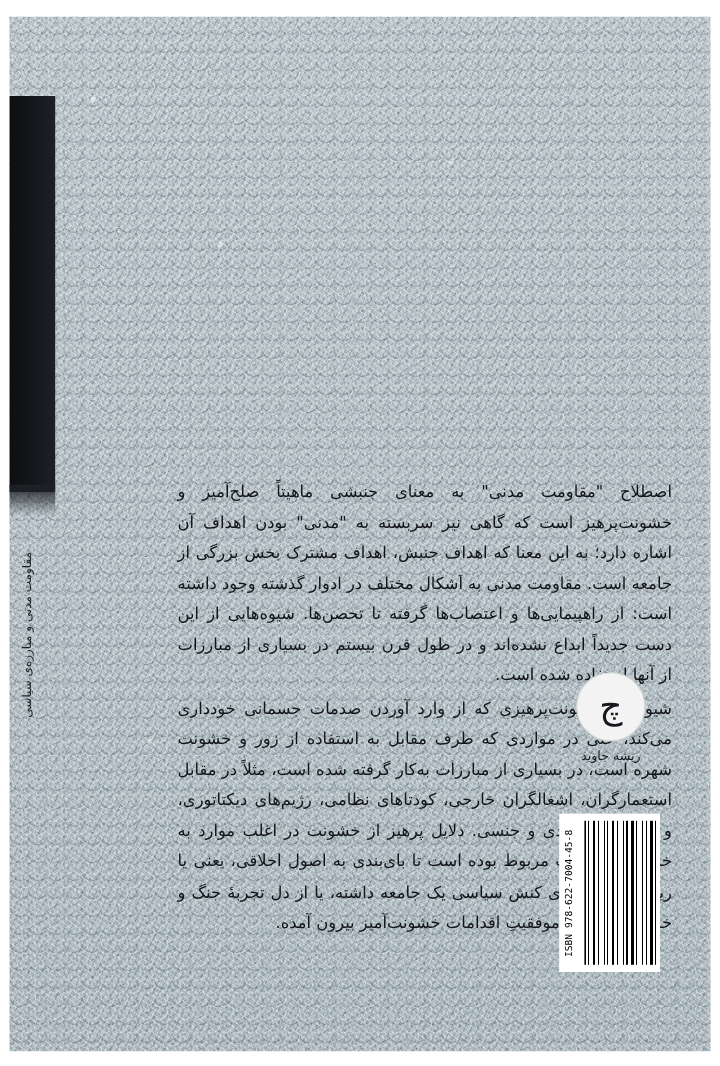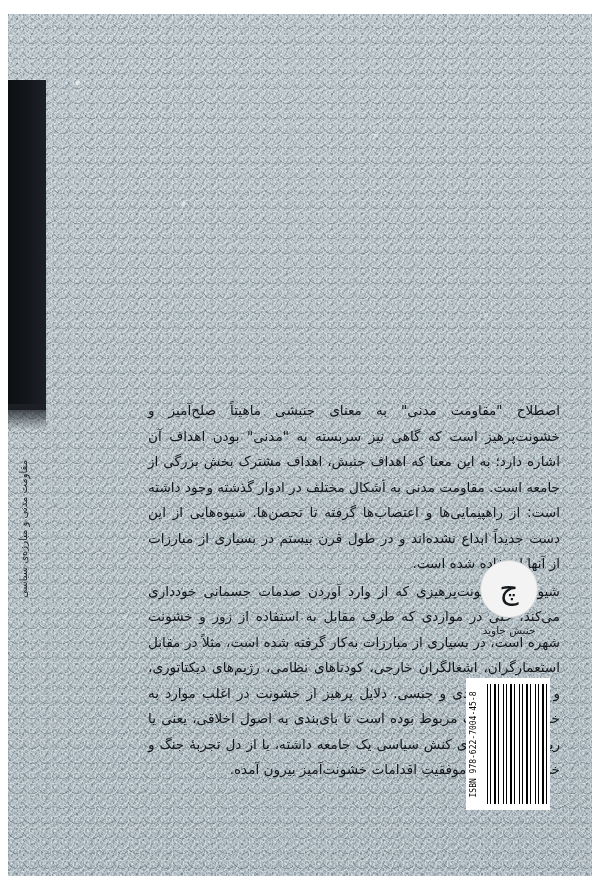--- a/index.html
+++ b/index.html
@@ -212,21 +212,21 @@
 
   <div class="blurb">
     <p>اصطلاح "مقاومت مدنی" به معنای جنبشی ماهیتاً صلح‌آمیز و خشونت‌پرهیز است که گاهی نیز سربسته به "مدنی" بودن اهداف آن اشاره دارد؛ به این معنا که اهداف جنبش، اهداف مشترک بخش بزرگی از جامعه است. مقاومت مدنی به اَشکال مختلف در ادوار گذشته وجود داشته است: از راهپیمایی‌ها و اعتصاب‌ها گرفته تا تحصن‌ها. شیوه‌هایی از این دست جدیداً ابداع نشده‌اند و در طول قرن بیستم در بسیاری از مبارزات از آنها استفاده شده است.</p>
     <p>شیوه‌های خشونت‌پرهیزی که از وارد آوردن صدمات جسمانی خودداری می‌کند، حتی در مواردی که طرف مقابل به استفاده از زور و خشونت شهره است، در بسیاری از مبارزات به‌کار گرفته شده است، مثلاً در مقابل استعمارگران، اشغالگران خارجی، کودتاهای نظامی، رژیم‌های دیکتاتوری، و تبعیض‌های نژادی و جنسی. دلایل پرهیز از خشونت در اغلب موارد به خاستگاه مبارزات مربوط بوده است تا بای‌بندی به اصول اخلاقی، یعنی یا ریشه در سنت‌های کنش سیاسی یک جامعه داشته، یا از دل تجربهٔ جنگ و خشونت، یا عدم موفقیتِ اقدامات خشونت‌آمیز بیرون آمده.</p>
   </div>
 
   <div class="publisher">
     <div class="pub-circle">
       <div class="pub-glyph">چ</div>
     </div>
-    <div class="pub-name">جنبش جاوید</div>
+    <div class="pub-name">ریشه جاوید</div>
   </div>
 
   <div class="barcode-box">
     <div class="barcode-label">
       <span>ISBN 978-622-7004-45-8</span>
     </div>
     <div class="barcode-bars"></div>
   </div>
 
 </div>

